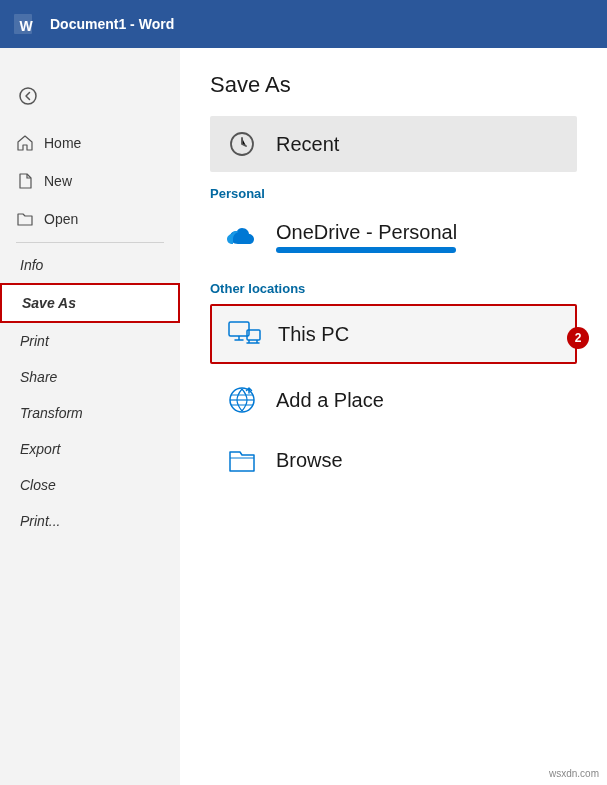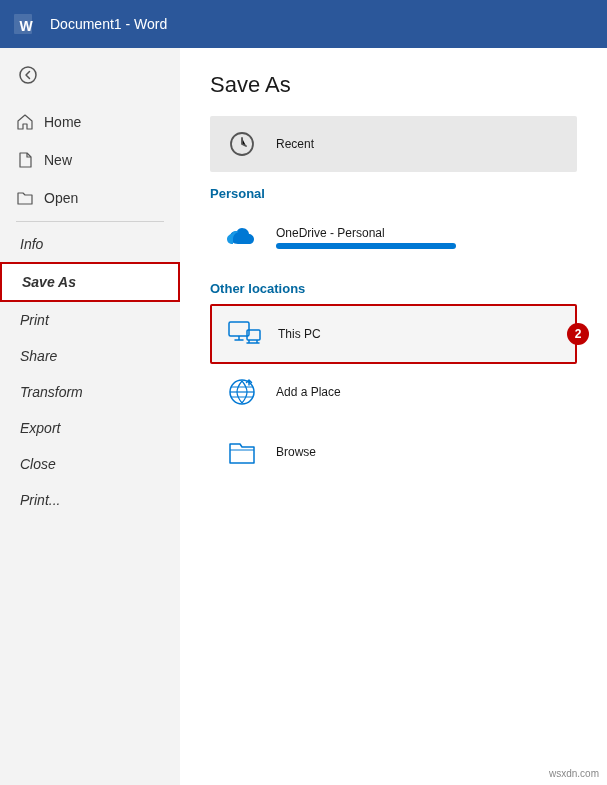--- a/index.html
+++ b/index.html
@@ -21,38 +21,38 @@
       padding: 0 12px;
       gap: 10px;
     }
     .titlebar-icon {
       width: 28px;
       height: 28px;
       flex-shrink: 0;
     }
     .titlebar-text {
       font-size: 14px;
-      font-weight: 400;
+      font-weight: 700;
       color: white;
     }
 
     
     .main-layout {
       display: flex;
       height: calc(785px - 48px);
     }
 
     
     .sidebar {
       width: 180px;
       background: #f3f3f3;
       flex-shrink: 0;
       display: flex;
       flex-direction: column;
-      padding-top: 3px;
+      padding-top: 24px;
     }
 
     .sidebar-back {
       width: 40px;
       height: 40px;
       display: flex;
       align-items: center;
       justify-content: center;
       margin: 4px 8px 8px 8px;
       border-radius: 2px;
@@ -129,33 +129,33 @@
       margin-bottom: 4px;
     }
     .location-item.recent-item {
       background: #e8e8e8;
       border-radius: 2px;
       margin-bottom: 14px;
     }
     .location-item.this-pc-item {
       border: 2px solid #c00000;
       background: #f5f5f5;
-      margin-bottom: 0;
+      margin-bottom: 8px;
     }
 
     .section-label {
       font-size: 13px;
       font-weight: 700;
       color: #0369a1;
       margin-bottom: 8px;
       margin-top: 4px;
     }
 
     .location-name {
-      font-size: 12px;
+      font-size: 20px;
       color: #1a1a1a;
     }
 
     .onedrive-bar {
       height: 6px;
       background: #0078d4;
       border-radius: 3px;
       width: 180px;
       margin-top: 3px;
     }

